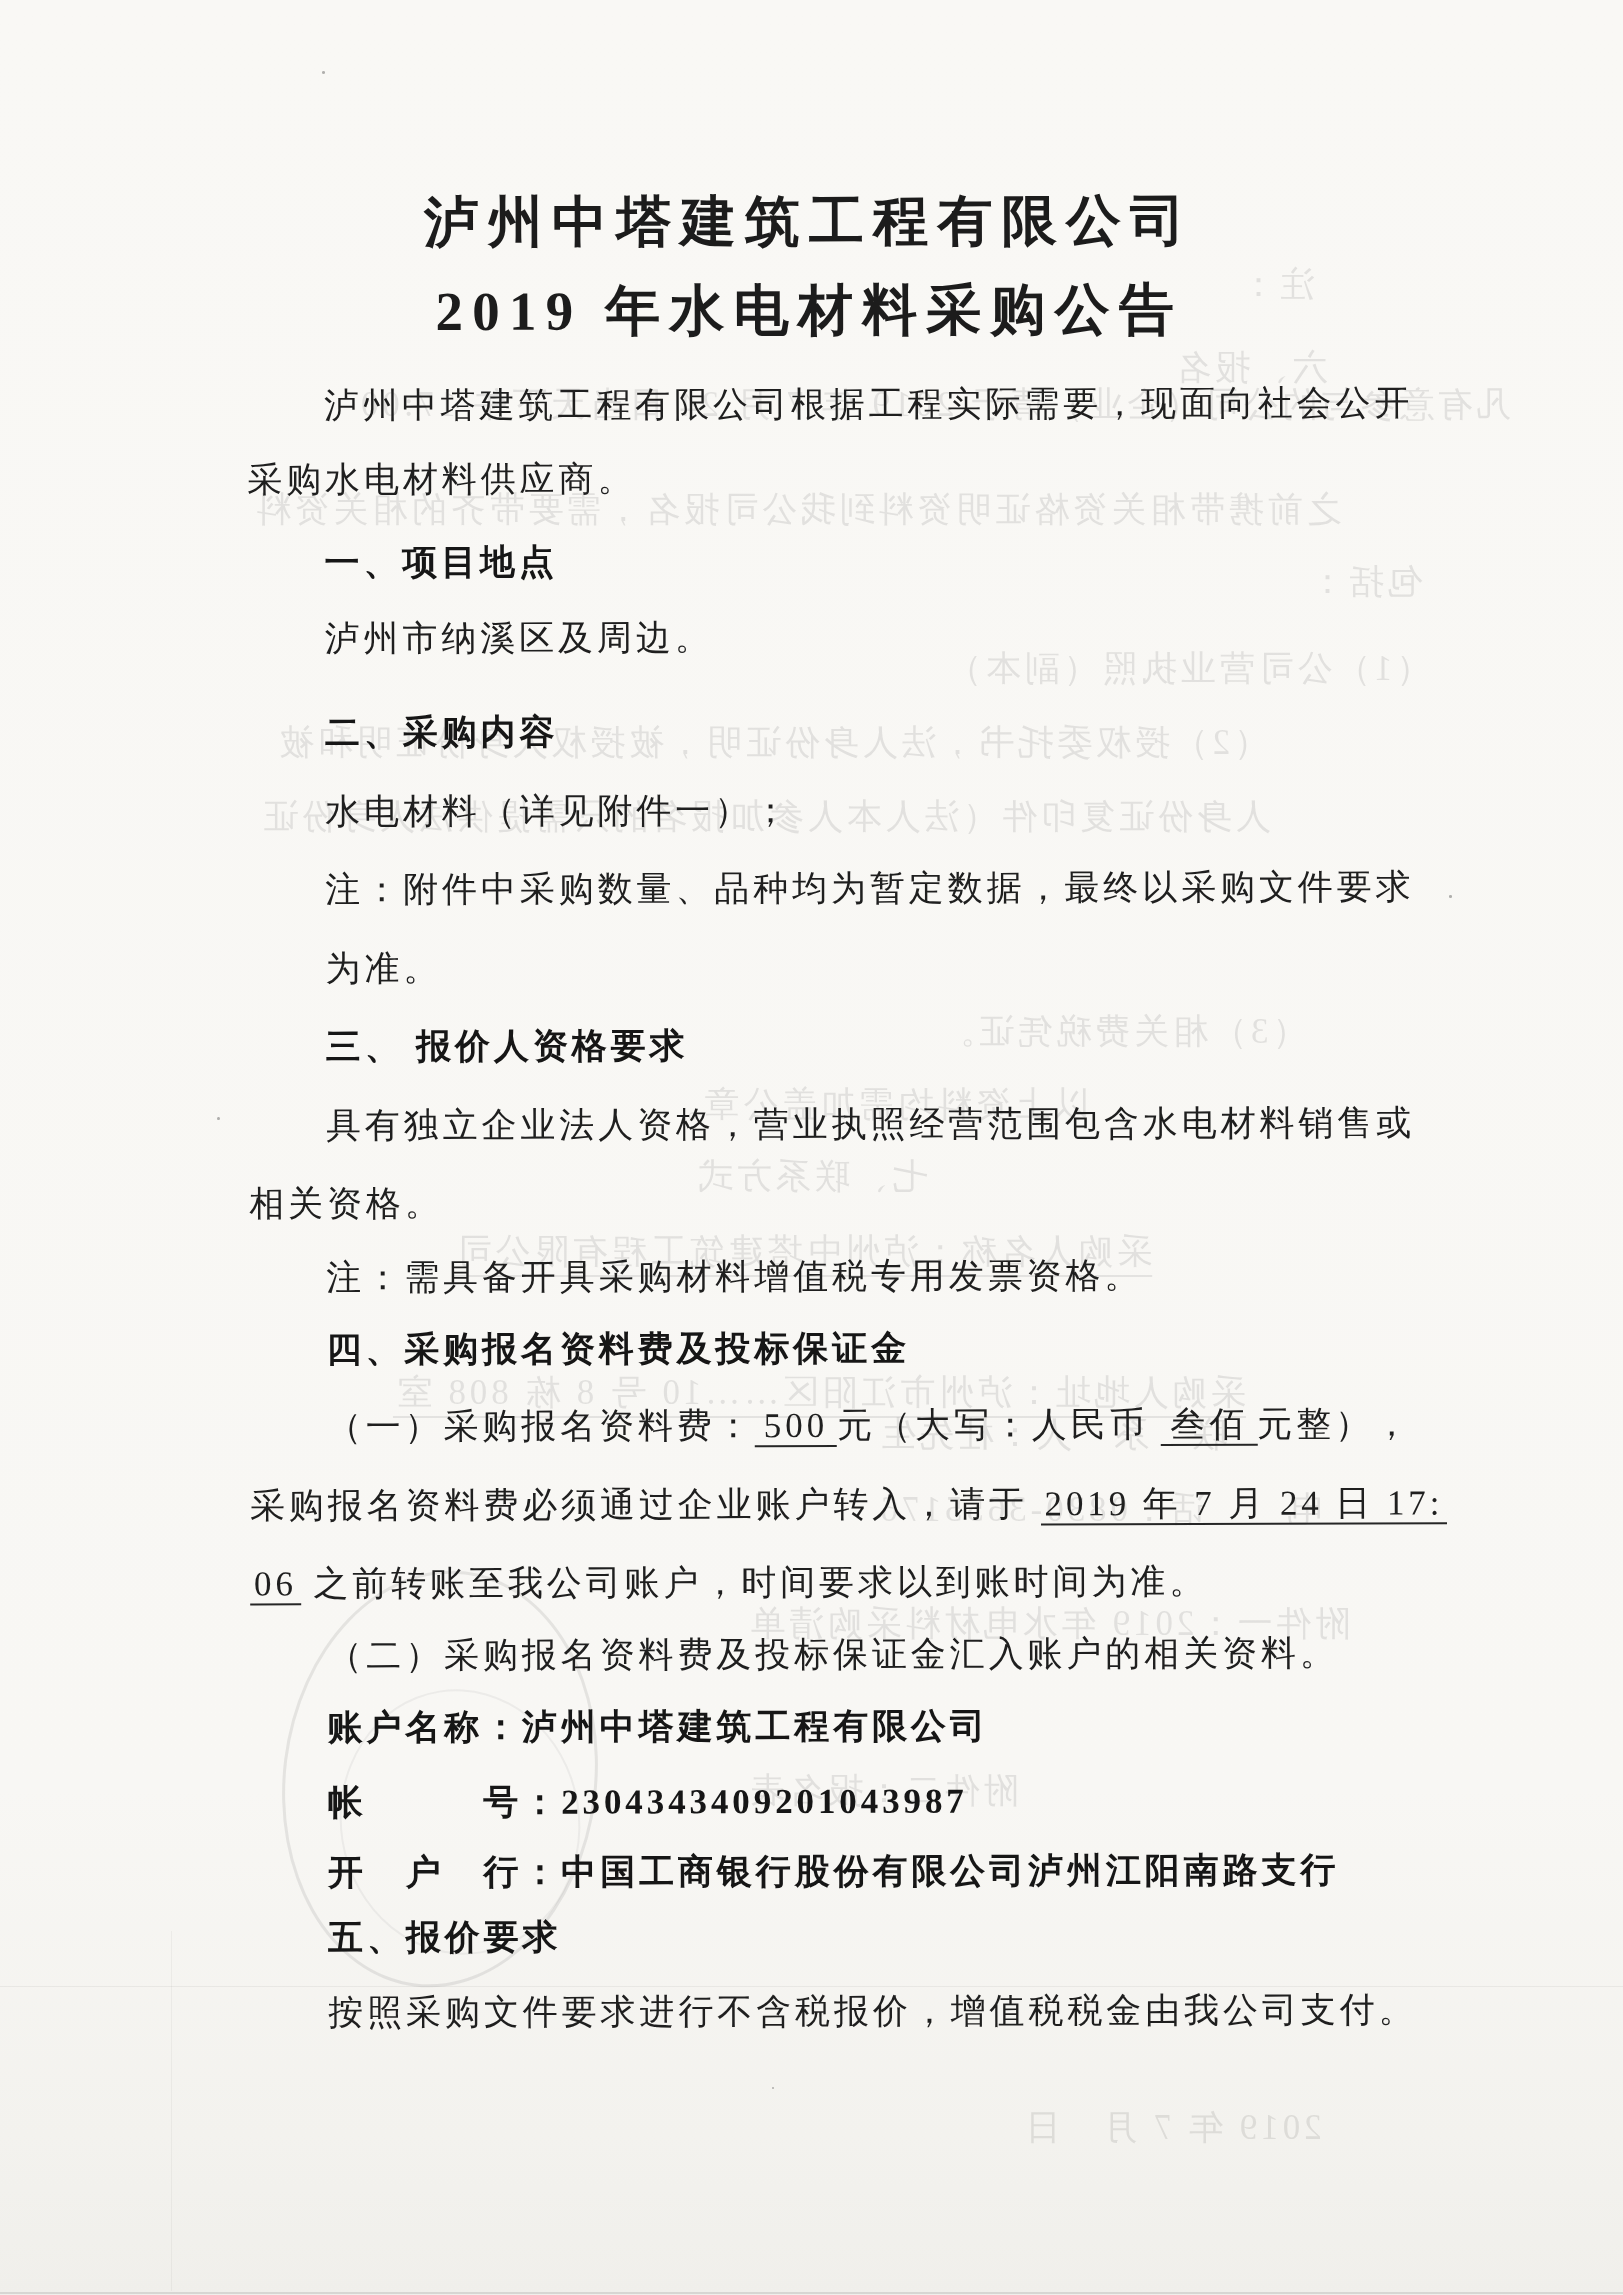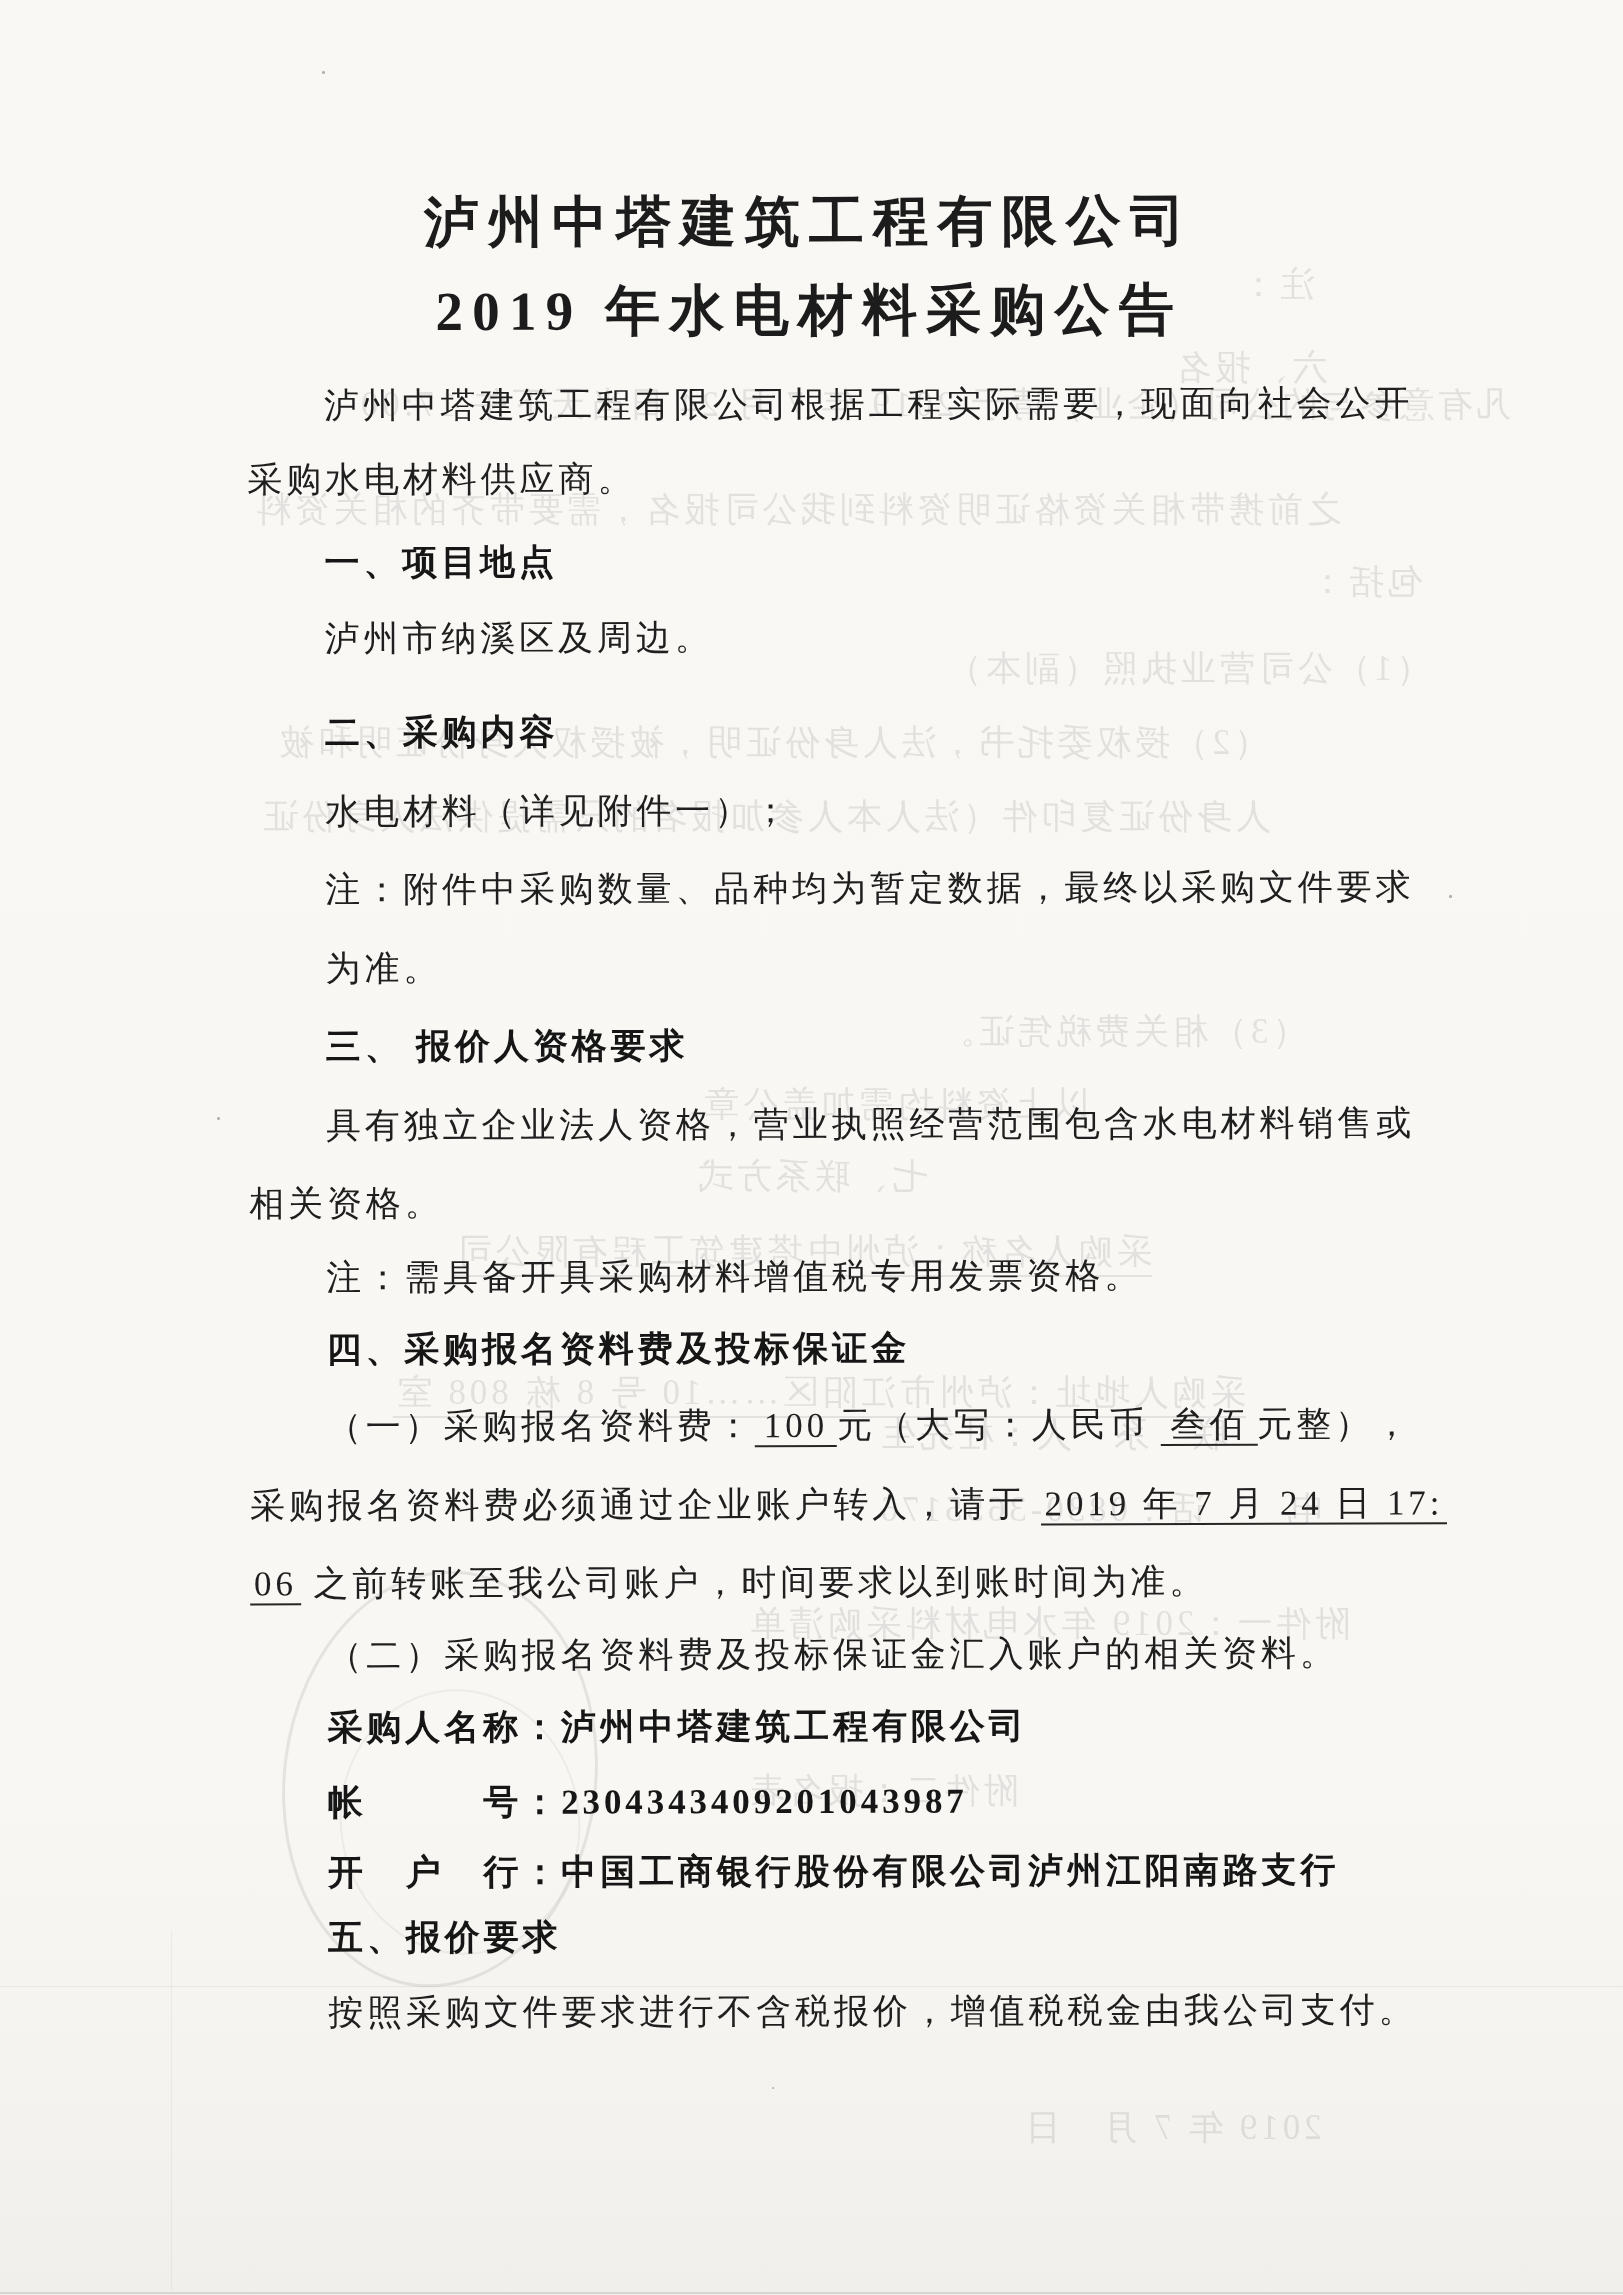--- a/index.html
+++ b/index.html
@@ -110,29 +110,29 @@
     <div class="ln ind" style="top:869px">注：附件中采购数量、品种均为暂定数据，最终以采购文件要求</div>
     <div class="ln ind" style="top:948px">为准。</div>
 
     <div class="ln ind b" style="top:1026px">三、 报价人资格要求</div>
     <div class="ln ind" style="top:1105px">具有独立企业法人资格，营业执照经营范围包含水电材料销售或</div>
     <div class="ln" style="top:1183px">相关资格。</div>
     <div class="ln ind" style="top:1257px">注：需具备开具采购材料增值税专用发票资格。</div>
 
     <div class="ln ind b" style="top:1329px">四、采购报名资料费及投标保证金</div>
 
-    <div class="ln ind" style="top:1406px"><span>（一）采购报名资料费：</span><span class="u">100</span><span>元（大写：人民币</span>&nbsp;<span class="u">叁佰</span><span>元整），</span></div>
+    <div class="ln ind" style="top:1406px"><span>（一）采购报名资料费：</span><span class="u">500</span><span>元（大写：人民币</span>&nbsp;<span class="u">叁佰</span><span>元整），</span></div>
 
     <div class="ln" style="top:1485px"><span>采购报名资料费必须通过企业账户转入，请于</span>&nbsp;<span class="u gapless">2019 年 7 月 24 日 17:</span></div>
 
     <div class="ln" style="top:1563px"><span class="u gapless">06</span>&nbsp;<span>之前转账至我公司账户，时间要求以到账时间为准。</span></div>
 
     <div class="ln ind" style="top:1635px">（二）采购报名资料费及投标保证金汇入账户的相关资料。</div>
 
-    <div class="ln ind b" style="top:1707px"><span>采购人名称：</span><span>泸州中塔建筑工程有限公司</span></div>
+    <div class="ln ind b" style="top:1707px"><span>账户名称：</span><span>泸州中塔建筑工程有限公司</span></div>
 
     <div class="ln ind b" style="top:1782px"><span>帐　　　号：</span><span>2304343409201043987</span></div>
 
     <div class="ln ind b" style="top:1852px"><span>开　户　行：</span><span>中国工商银行股份有限公司泸州江阳南路支行</span></div>
 
     <div class="ln ind b" style="top:1917px">五、报价要求</div>
     <div class="ln ind" style="top:1992px">按照采购文件要求进行不含税报价，增值税税金由我公司支付。</div>
 
   </div>
 </div>

